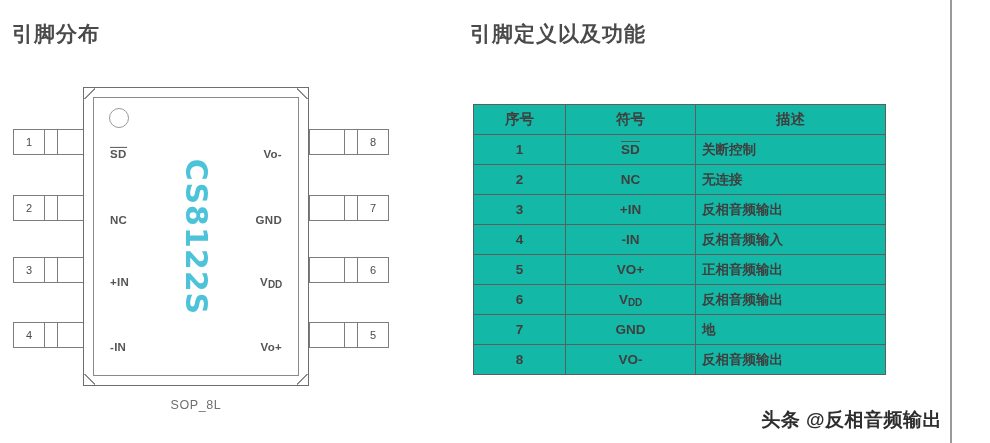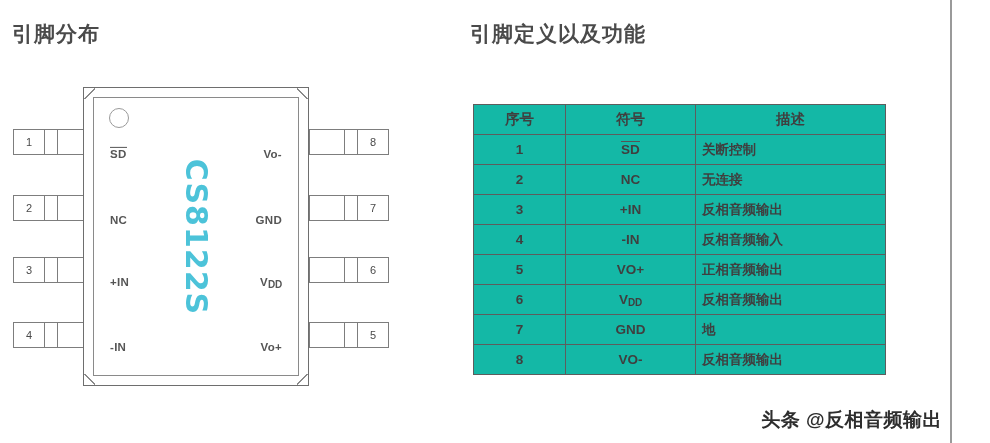--- a/index.html
+++ b/index.html
@@ -269,20 +269,21 @@
 
       <div class="chip-label right" style="top:56px">Vo-</div>
       <div class="chip-label right" style="top:122px">GND</div>
       <div class="chip-label right" style="top:184px"><span>V</span><span class="sub">DD</span></div>
       <div class="chip-label right" style="top:249px">Vo+</div>
 
       <div id="part-number">CS8122S</div>
     </div>
   </div>
 
+  <div id="package-caption">SOP_8L</div>
 </div>
 
 <div class="heading" id="heading-right">引脚定义以及功能</div>
 
 <table id="pin-table">
   <colgroup>
     <col class="col-no">
       <col class="col-sym">
       <col class="col-desc">
   </colgroup>

